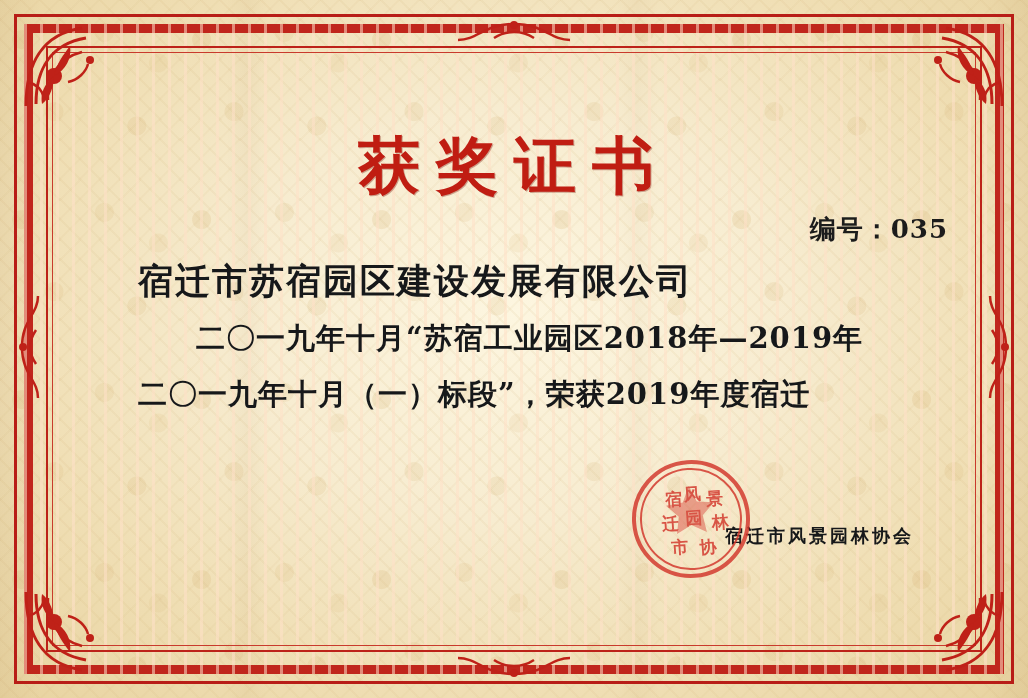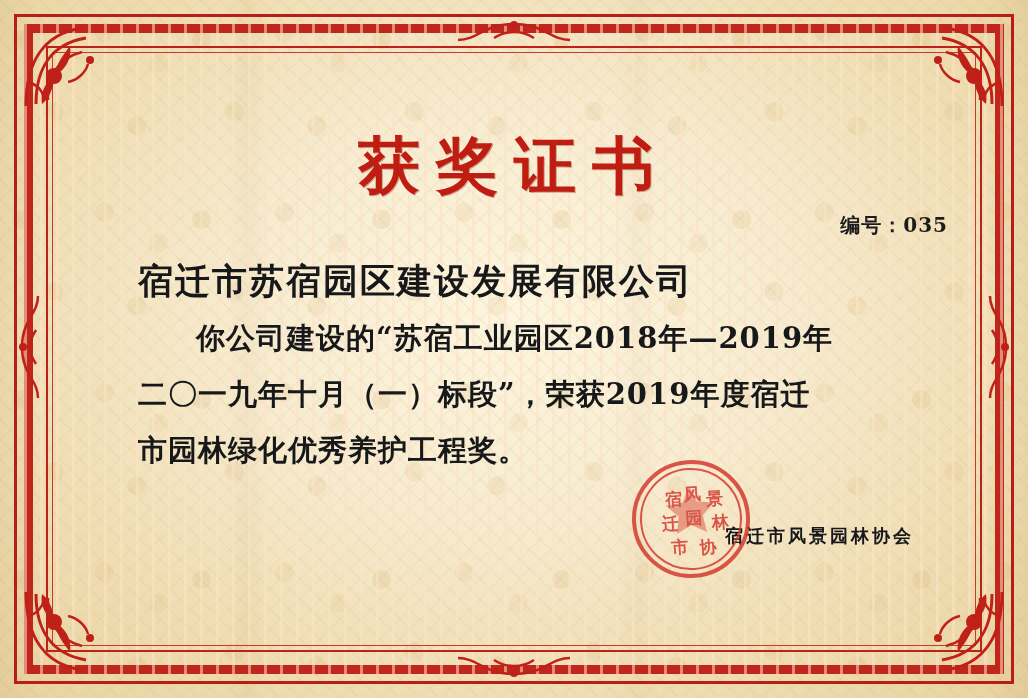--- a/index.html
+++ b/index.html
@@ -130,21 +130,21 @@
     font-size: 62px;
     letter-spacing: 16px;
     color: #c01d12;
     text-shadow: 1px 1px 0 rgba(120,20,10,0.35);
   }
 
   .serial {
     position: absolute;
     top: 150px;
     right: 18px;
-    font-size: 20px;
+    font-size: 26px;
     font-weight: 700;
     color: #1c1c1c;
     letter-spacing: 1px;
     font-family: "DejaVu Serif", "Liberation Serif", serif;
   }
 
   .recipient {
     position: absolute;
     top: 196px;
     left: 76px;
@@ -300,23 +300,22 @@
 
   <div class="content">
 
     <div class="cert-title">获奖证书</div>
 
     <div class="serial">编号：035</div>
 
     <div class="recipient">宿迁市苏宿园区建设发展有限公司</div>
 
     <div class="body-text">
-      <span class="line indent">你公司建设的“苏宿工业园区2018年—2019年</span>
+      <span class="line indent">二〇一九年十月“苏宿工业园区2018年—2019年</span>
       <span class="line">二〇一九年十月（一）标段”，荣获2019年度宿迁</span>
-      <span class="line">市园林绿化优秀养护工程奖。</span>
     </div>
 
     <div class="signature">
       <div class="sig-org">宿迁市风景园林协会</div>
     </div>
 
     <div class="seal">
       <svg viewBox="0 0 126 126">
         <g fill="none" stroke="#d2352a" stroke-width="4">
           <circle cx="63" cy="63" r="57"></circle>

